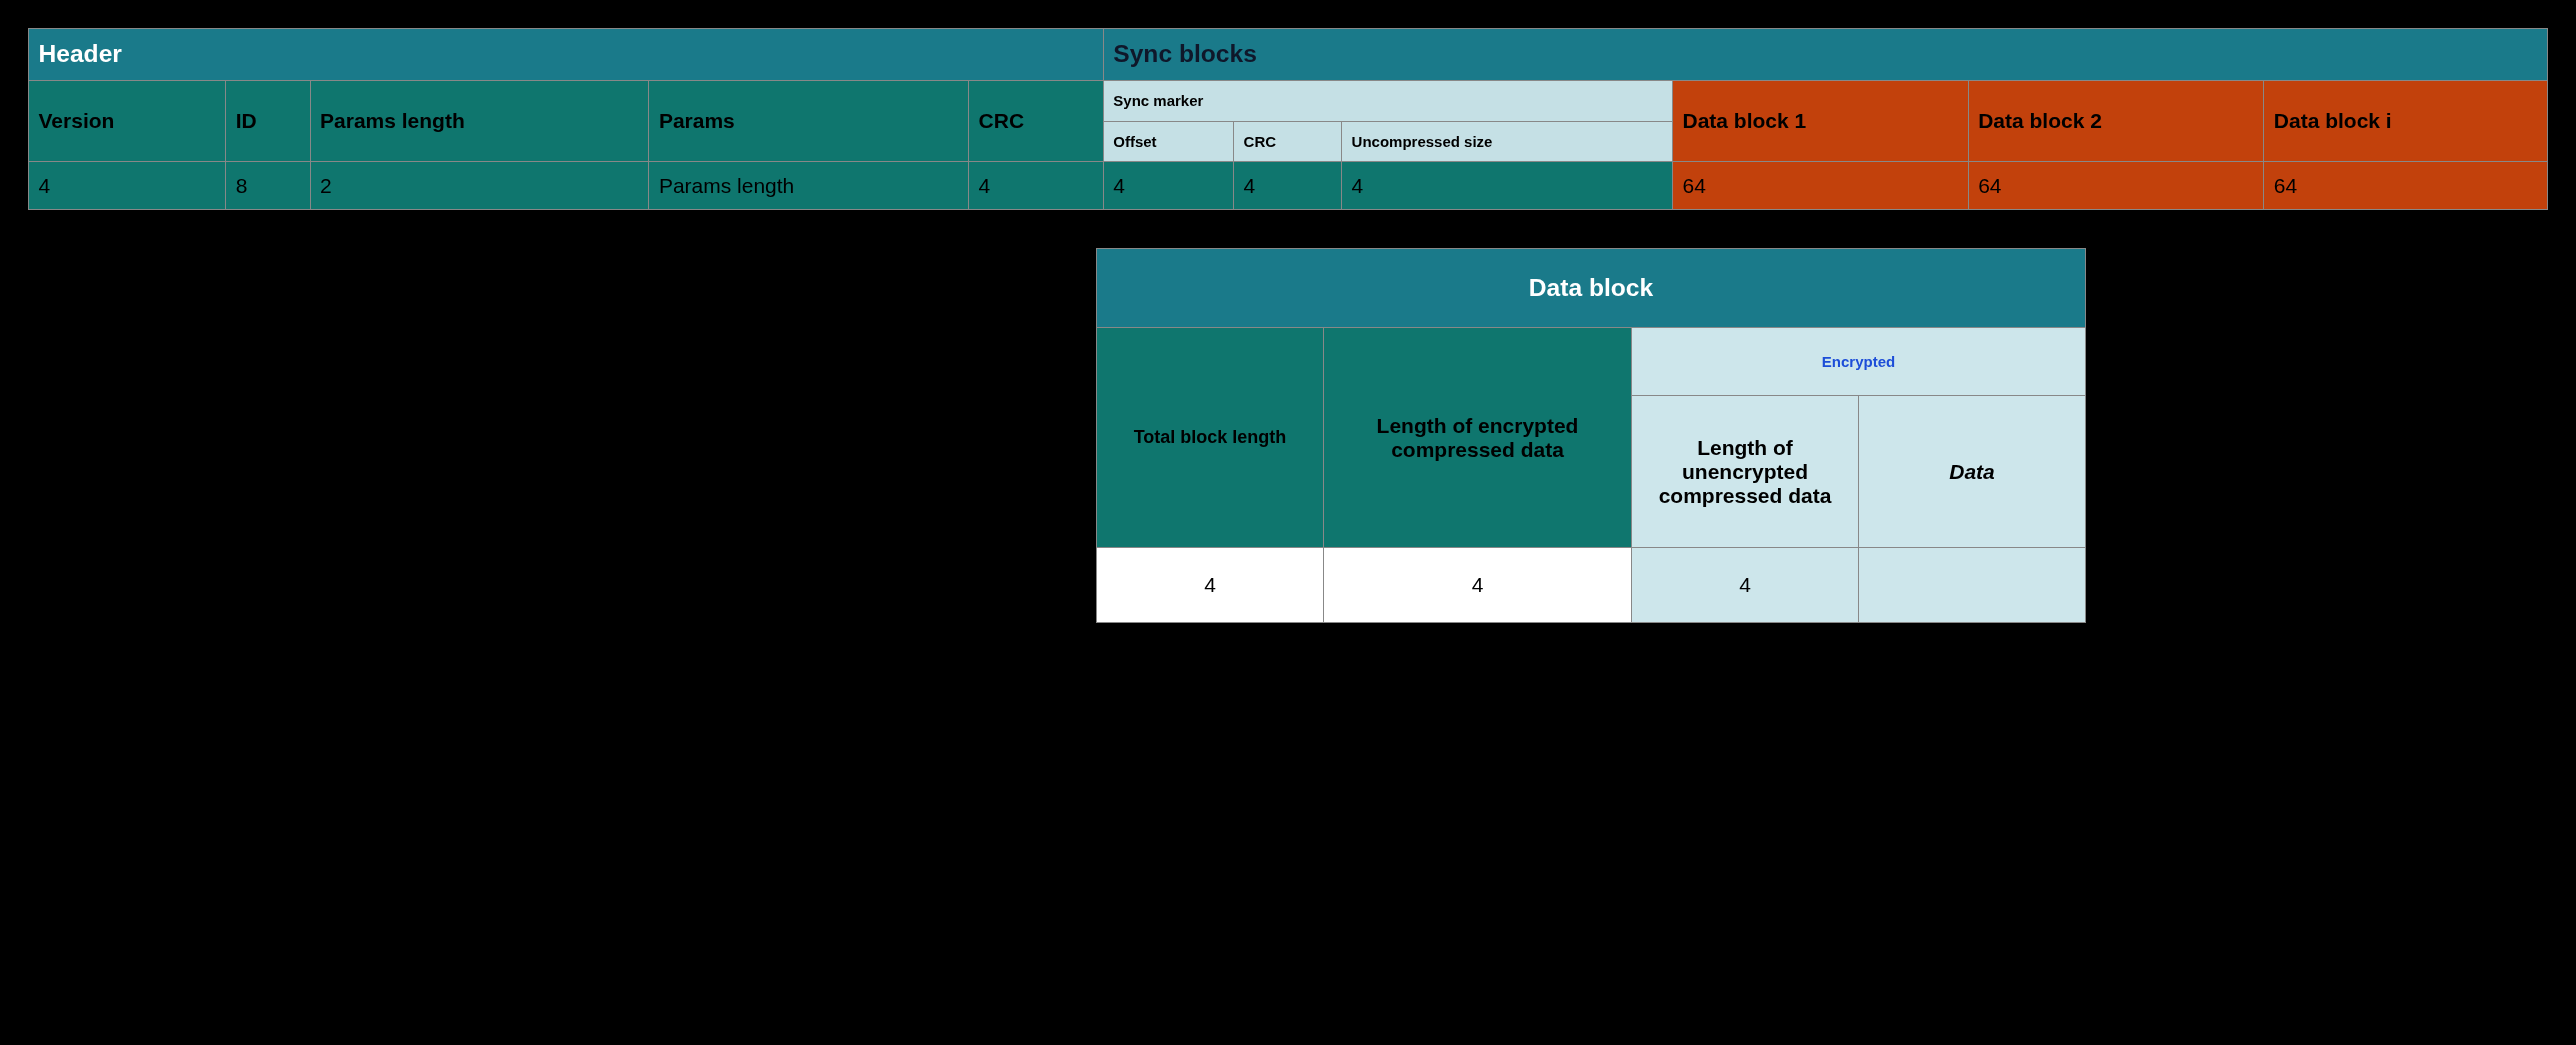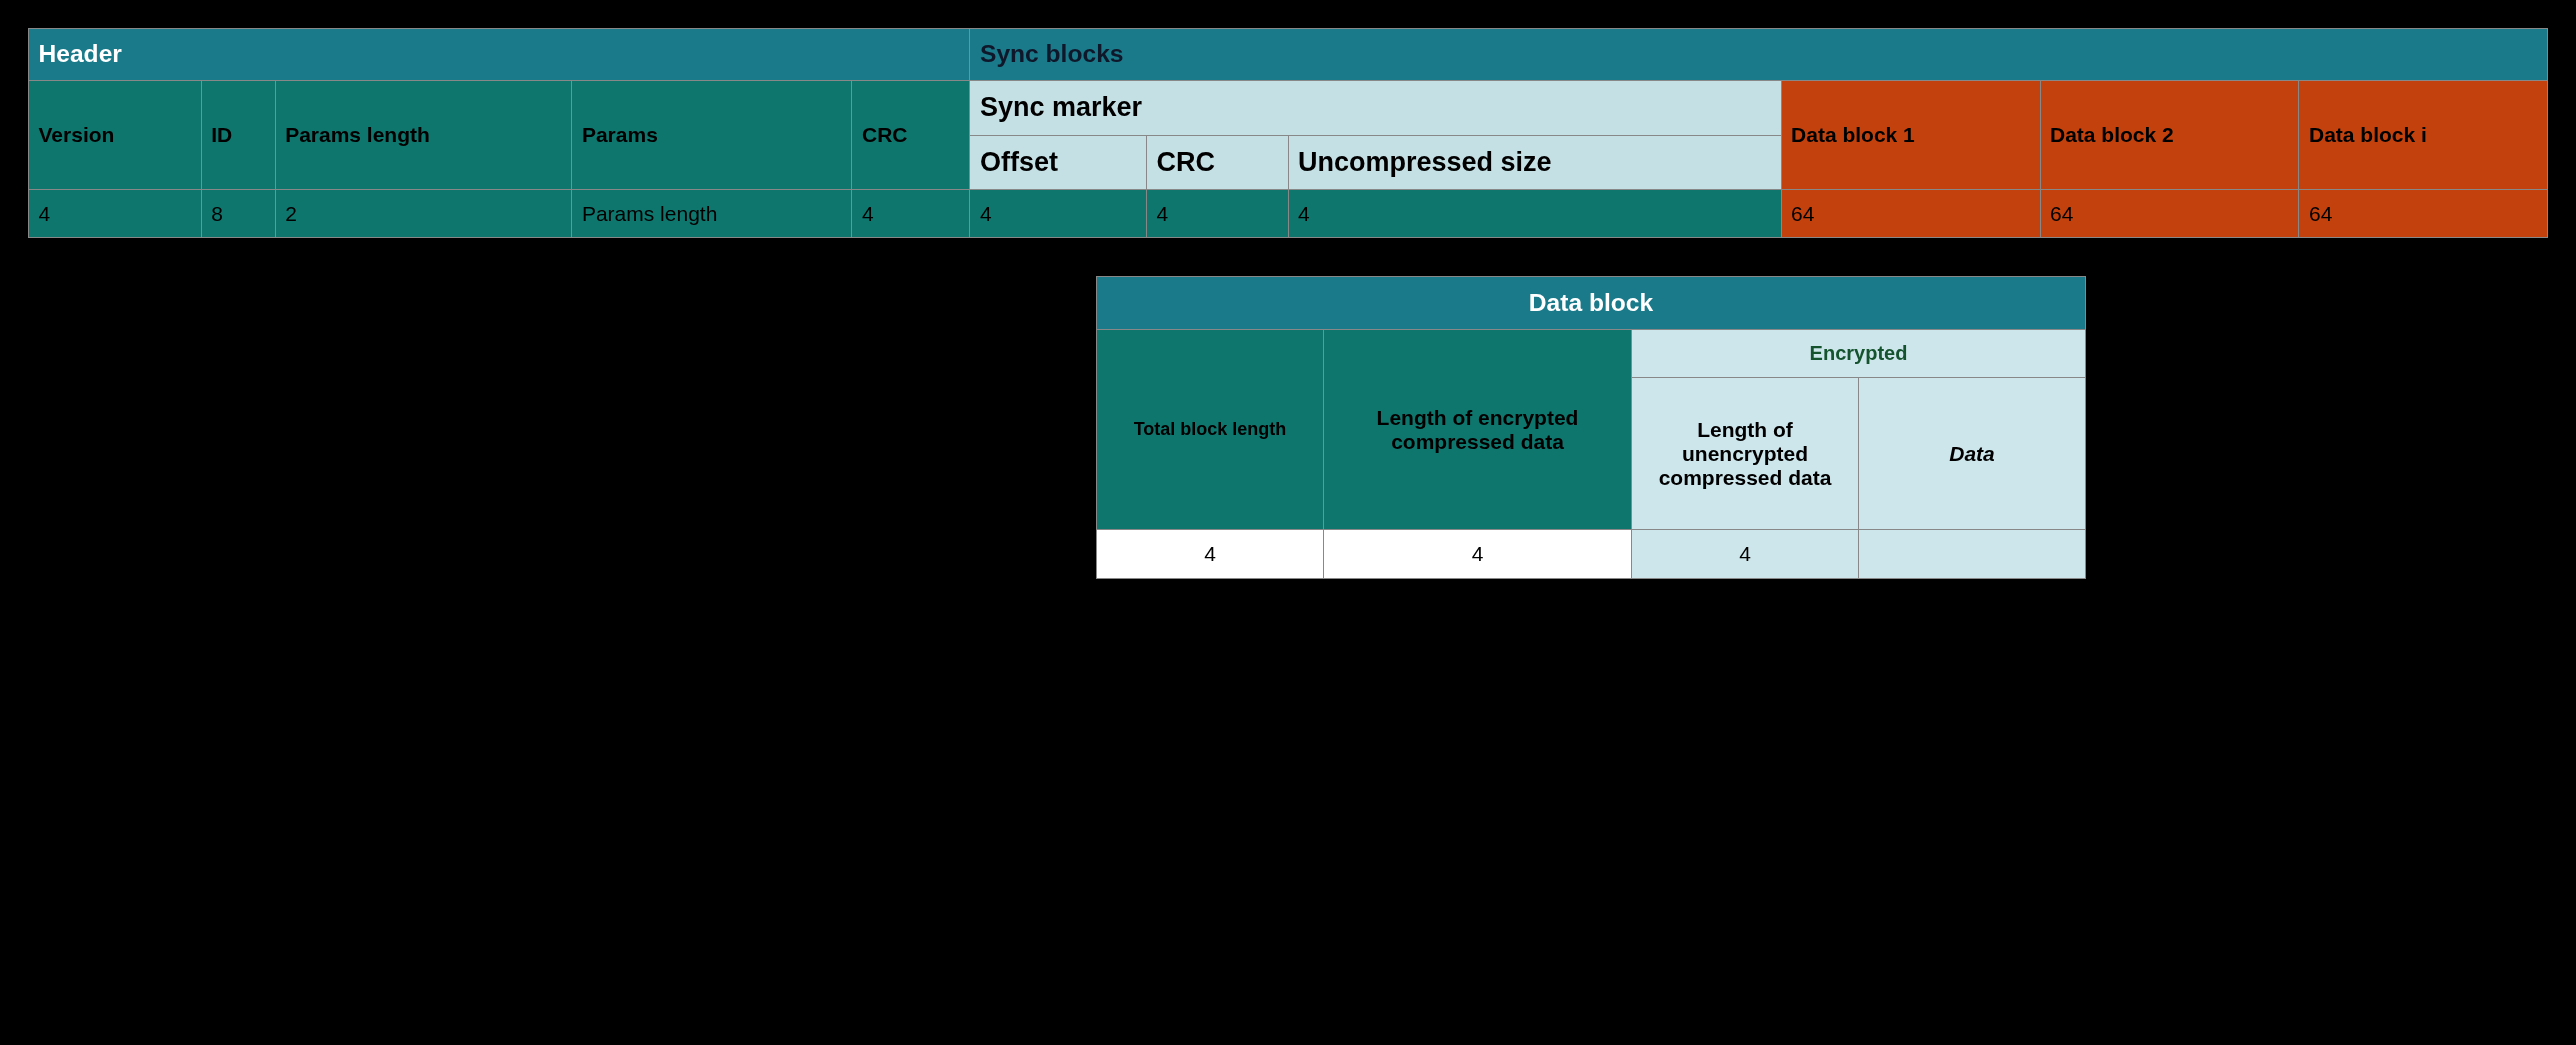--- a/index.html
+++ b/index.html
@@ -44,21 +44,21 @@
     .sync-dark {
       background: #1a7a8a;
       color: #0f172a;
       font-weight: bold;
       font-size: 24.6px;
     }
 
     .sync-marker-light {
       background: #c5e0e5;
       color: #000;
-      font-size: 27px;
+      font-size: 15px;
     }
 
     .cell-white {
       background: #0f766e;
     }
 
     .cell-light-blue {
       background: #c2410c;
     }
 
@@ -71,34 +71,34 @@
 
     .bottom-table {
       border-collapse: collapse;
       border: 1.9px solid #555;
     }
 
     .bottom-table th, .bottom-table td {
       border: 1.4px solid #888;
       text-align: center;
       vertical-align: middle;
-      padding: 12px 19px;
+      padding: 25px 19px;
     }
 
     .data-block-header {
       background: #1a7a8a;
       color: #fff;
       font-weight: bold;
       font-size: 24.6px;
     }
 
     .encrypted-header {
       background: #cde6eb;
-      color: #14532d;
-      font-size: 20px;
+      color: #1d4ed8;
+      font-size: 15px;
     }
 
     .cell-content-light {
       background: #cde6eb;
       width: 227px;
       height: 152px;
       font-size: 21px;
     }
 
     .cell-numbers {

